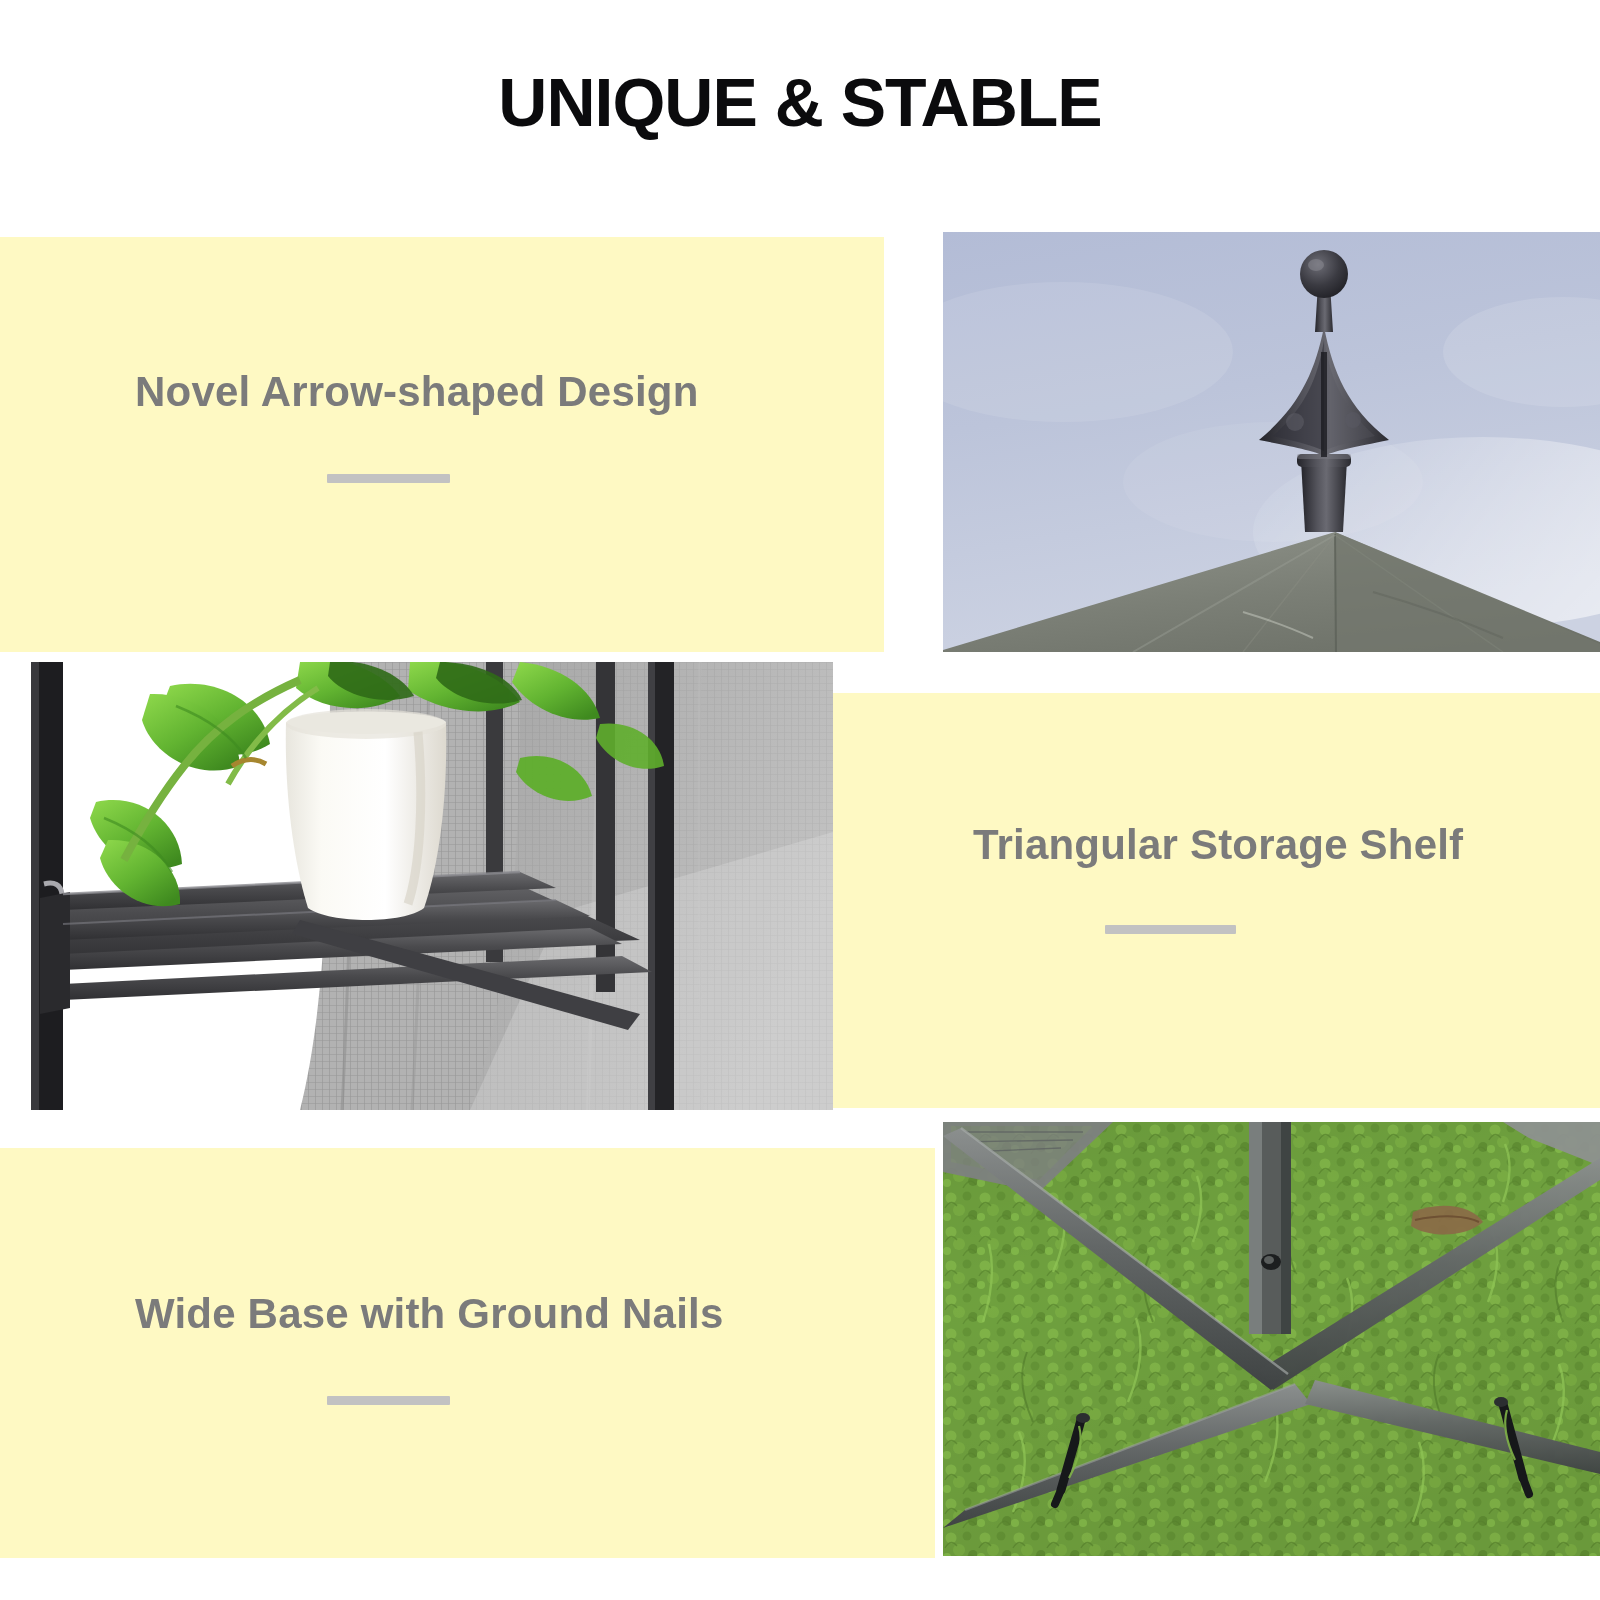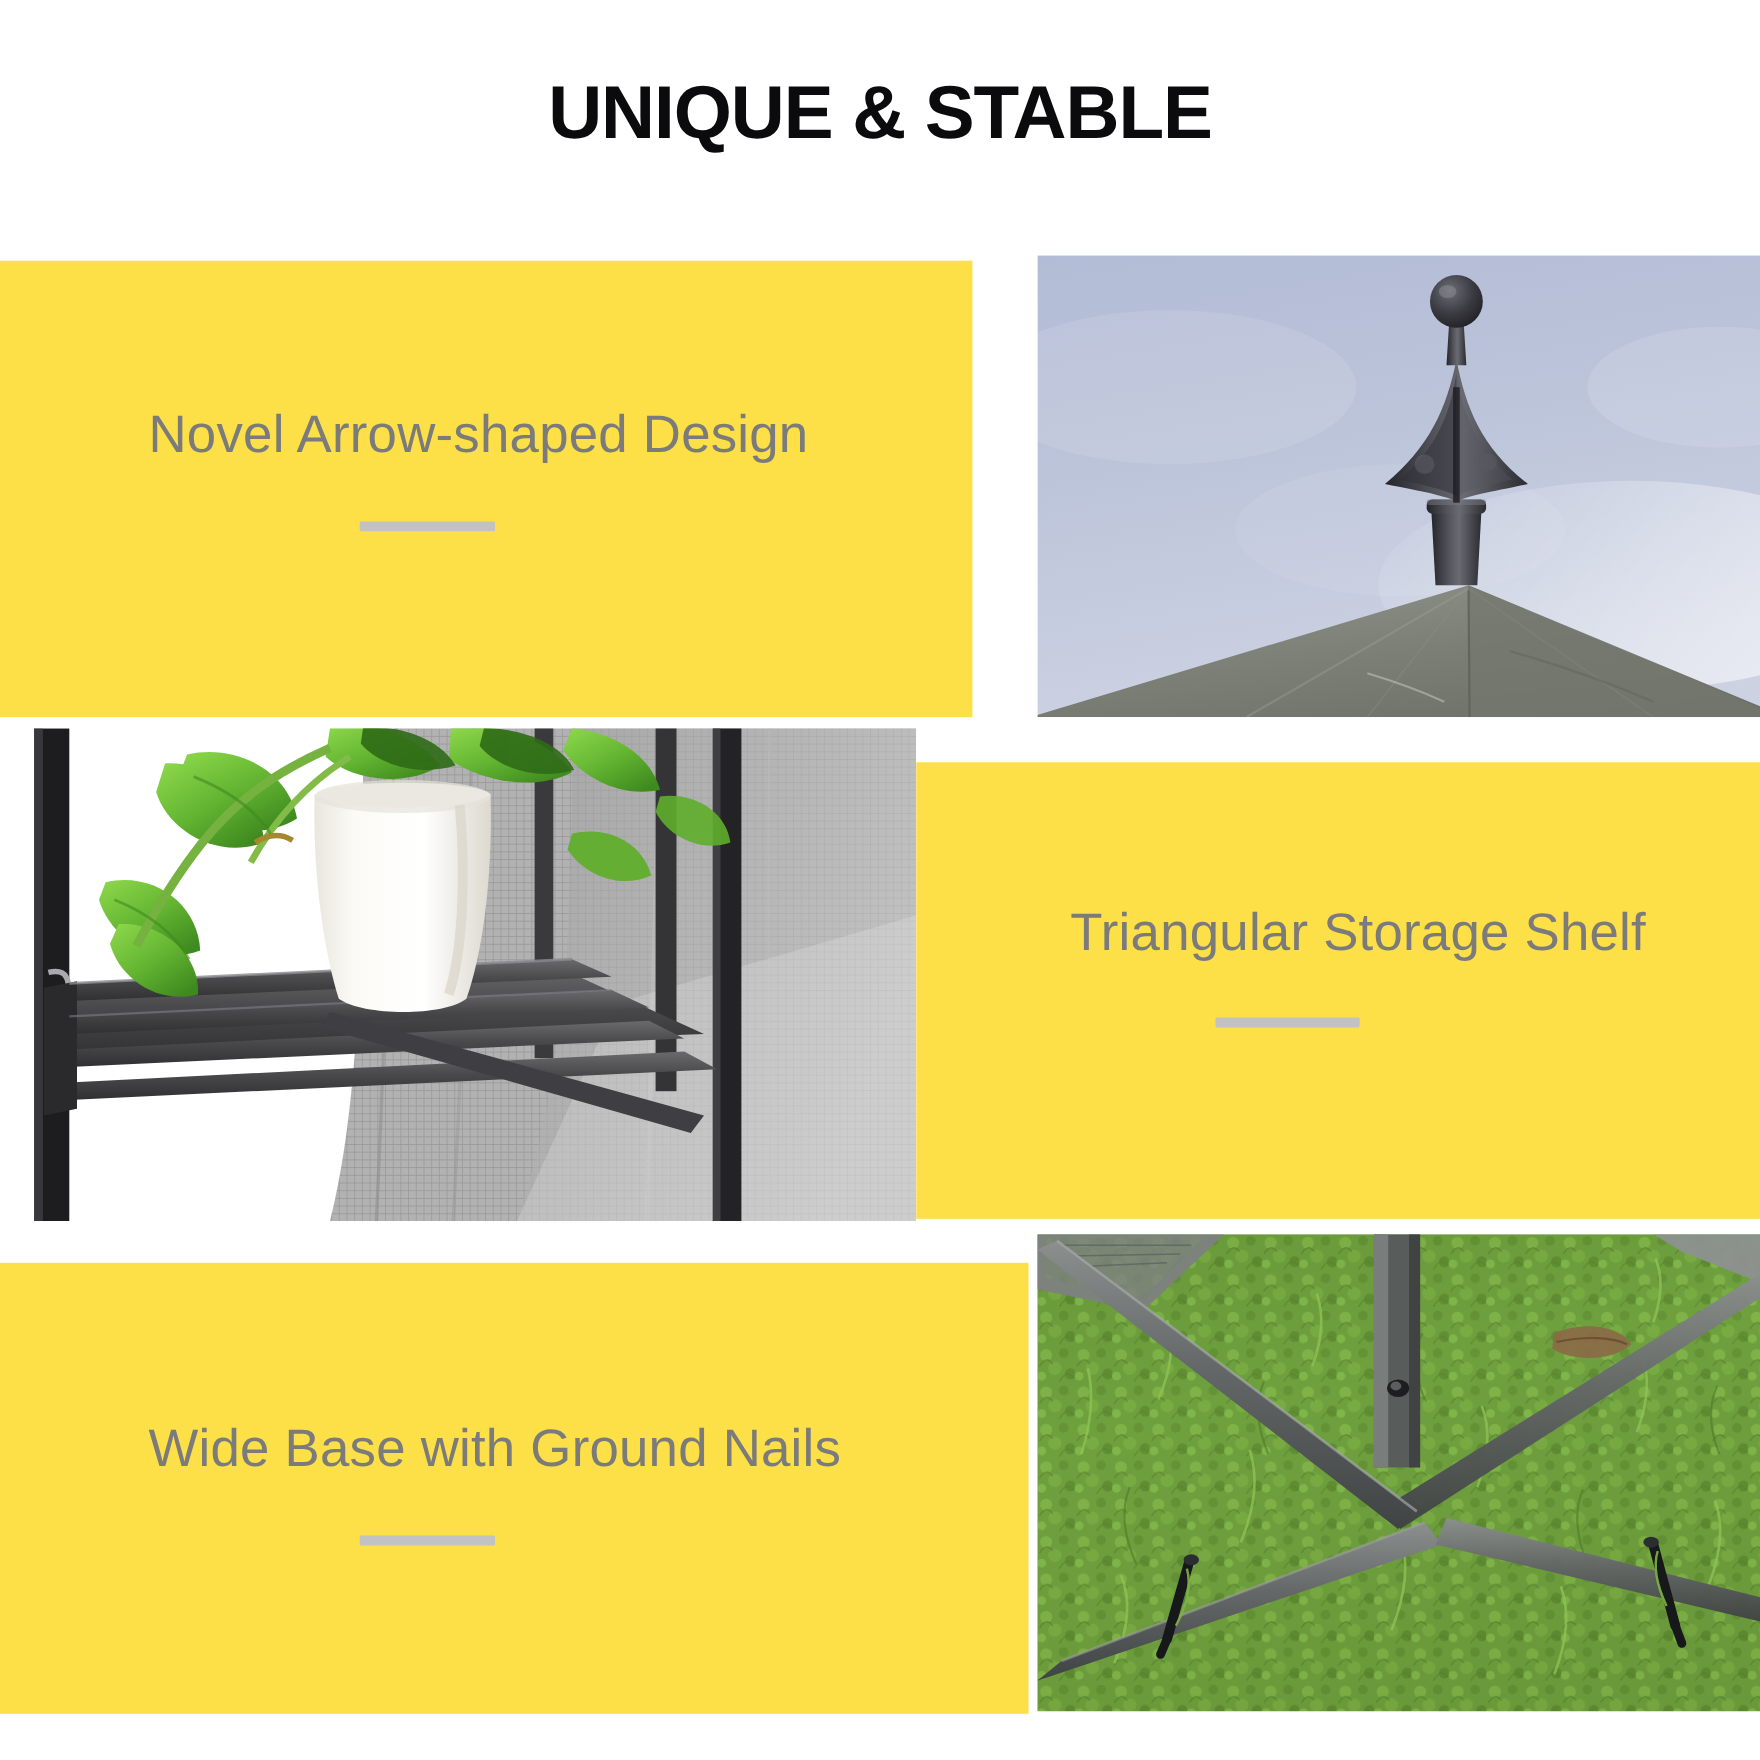--- a/index.html
+++ b/index.html
@@ -20,27 +20,27 @@
     font-size:68px;
     font-weight:700;
     letter-spacing:-1px;
     color:#0b0b0d;
     line-height:1.0;
     white-space:nowrap;
   }
 
   
   .panel { position:absolute; overflow:hidden; }
-  .panel-text { background:#fde047; }
+  .panel-text { background:#fef9c3; }
   .panel-photo { background:#ffffff; }
 
   .caption {
     position:absolute;
-    font-size:48px;
-    font-weight:400;
+    font-size:42px;
+    font-weight:700;
     color:#7b7b7b;
     white-space:nowrap;
     letter-spacing:0.2px;
   }
   .rule {
     position:absolute;
     height:9px;
     background:#c2c2c2;
     border-radius:1px;
   }

